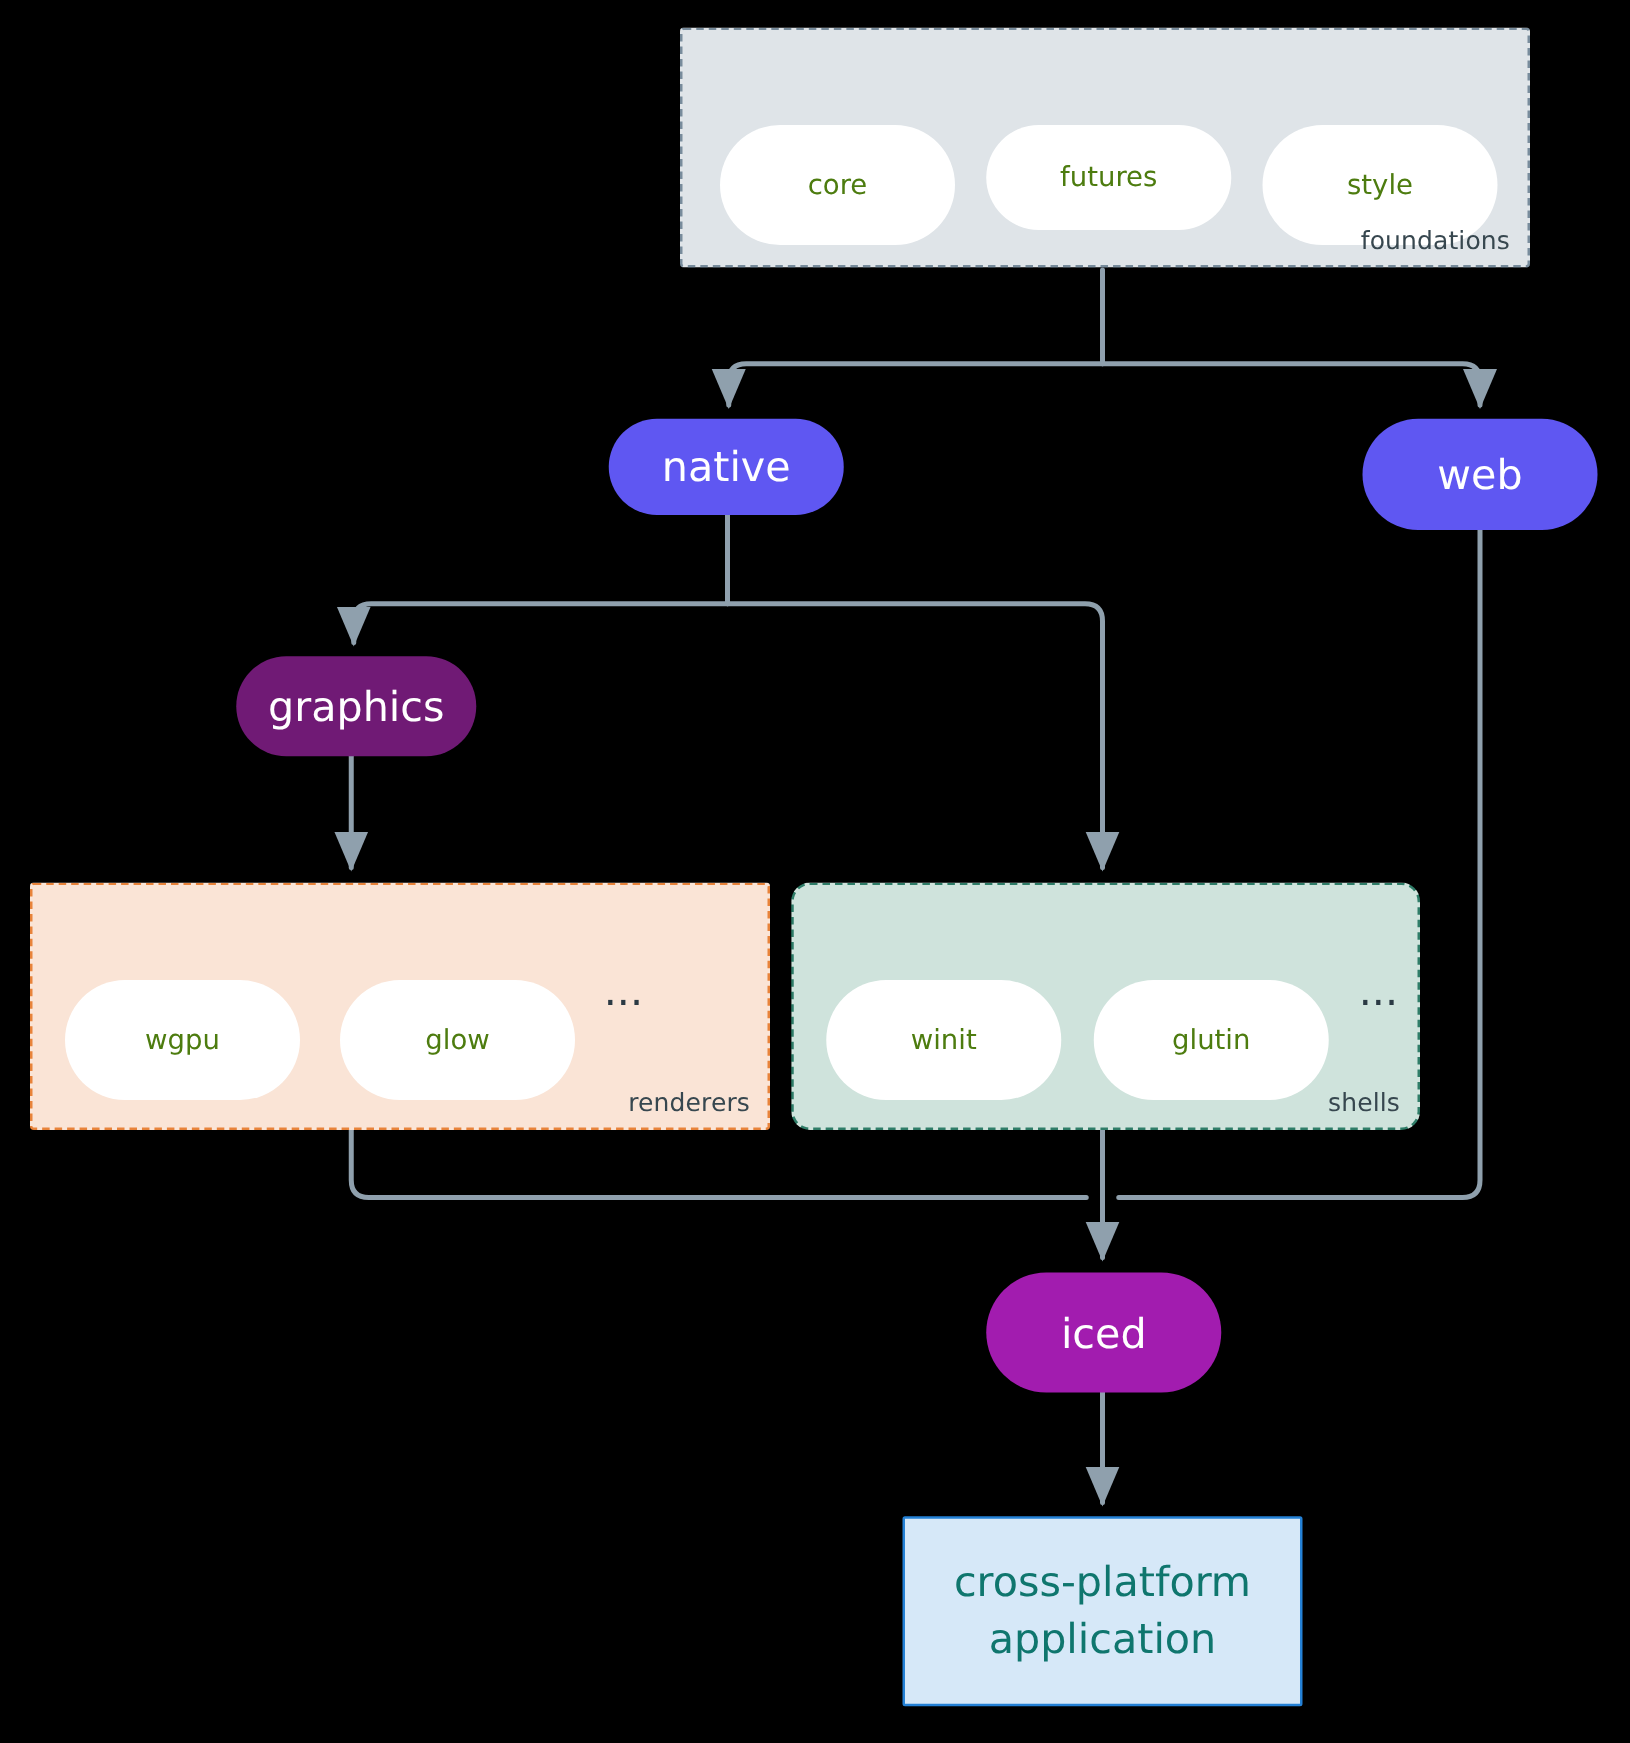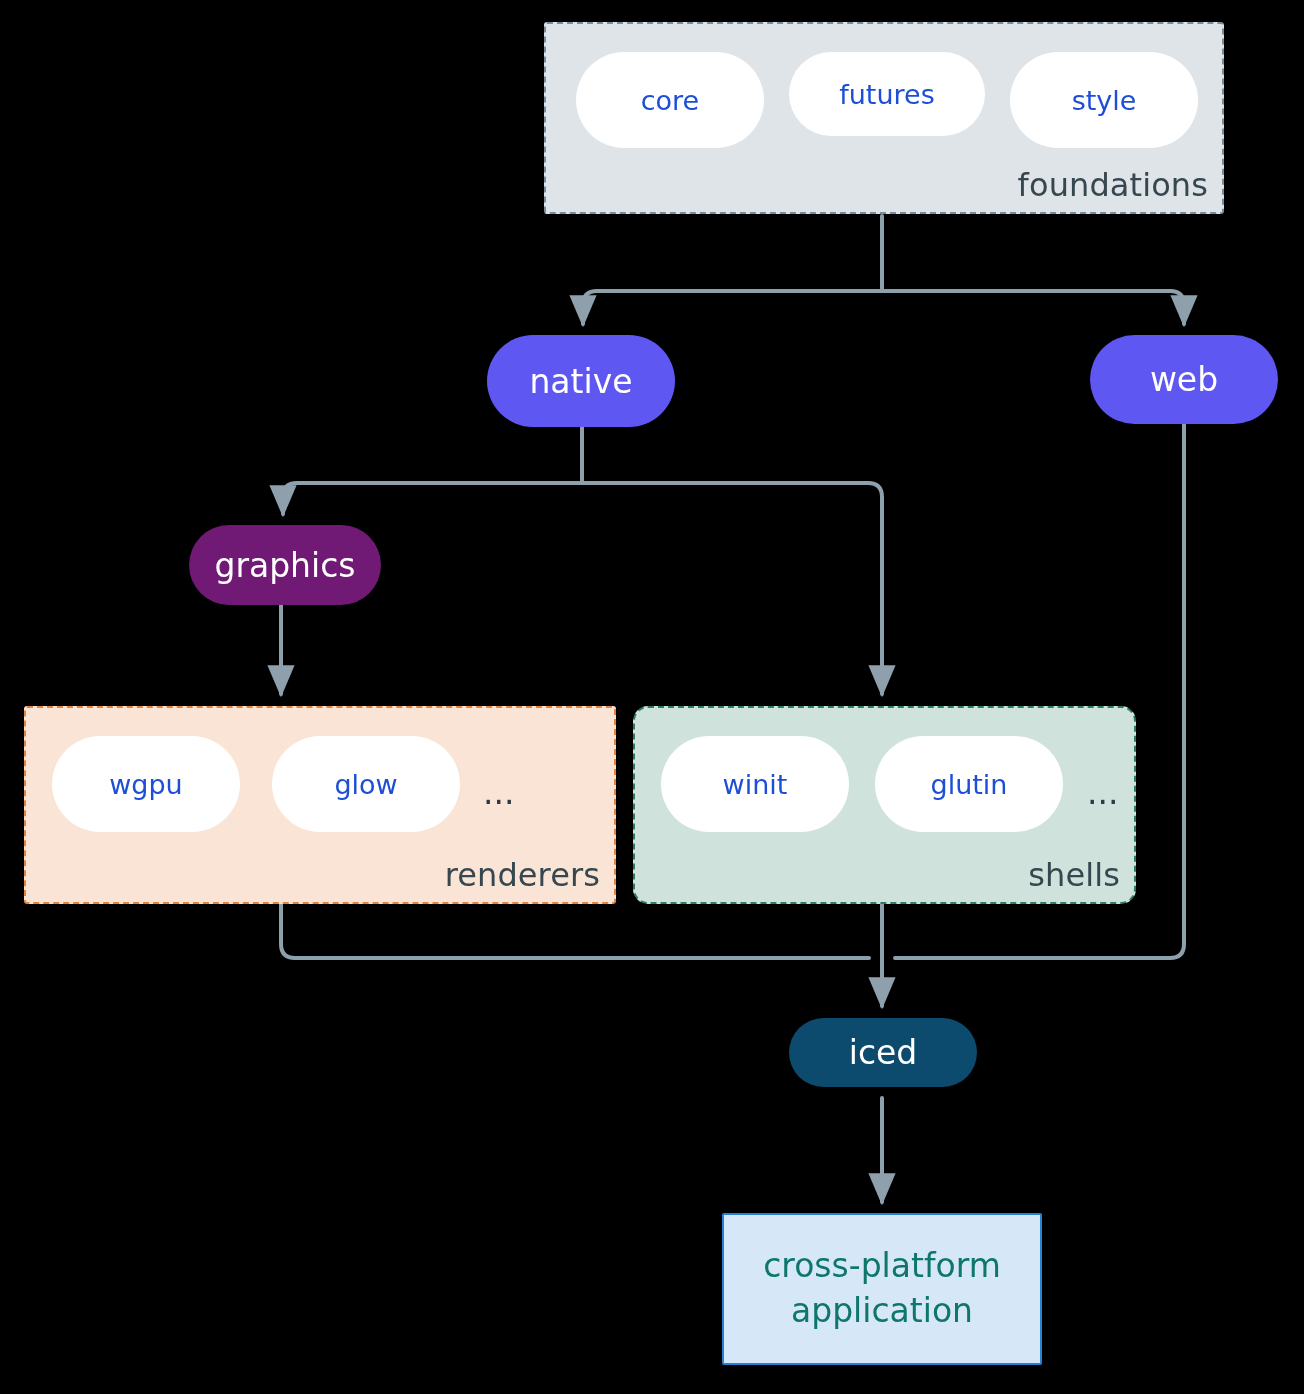--- a/index.html
+++ b/index.html
@@ -29,21 +29,21 @@
 
   
   .group {
     position: absolute;
     box-sizing: border-box;
   }
   .group-label {
     position: absolute;
     right: 14px;
     bottom: 8px;
-    font-size: 32px;
+    font-size: 20px;
     color: #37474f;
     letter-spacing: 0.1px;
     white-space: nowrap;
   }
 
   #group-foundations {
     left: 544px;
     top: 22px;
     width: 680px;
     height: 192px;
@@ -71,23 +71,24 @@
   }
 
   
   .pill {
     position: absolute;
     background: #ffffff;
     border-radius: 999px;
     display: flex;
     align-items: center;
     justify-content: center;
-    color: #1d4ed8;
-    font-size: 27px;
+    color: #4d7c0f;
+    font-size: 22px;
     white-space: nowrap;
+    margin-top: 48px;
   }
   .ellipsis {
     position: absolute;
     color: #2b3a44;
     font-size: 33px;
     line-height: 1;
   }
 
   
   #pill-core    { left: 30px;  top: 28px; width: 188px; height: 96px; }
@@ -109,24 +110,24 @@
     position: absolute;
     display: flex;
     align-items: center;
     justify-content: center;
     border-radius: 999px;
     color: #ffffff;
     font-size: 33px;
     white-space: nowrap;
     box-sizing: border-box;
   }
-  #node-native { left: 487px;  top: 335px; width: 188px; height: 92px; background: #5f57f2; }
+  #node-native { left: 487px;  top: 335px; width: 188px; height: 77px; background: #5f57f2; }
   #node-web    { left: 1090px; top: 335px; width: 188px; height: 89px; background: #5f57f2; }
   #node-graphics { left: 189px; top: 525px; width: 192px; height: 80px; background: #701a75; }
-  #node-iced   { left: 789px;  top: 1018px; width: 188px; height: 69px; background: #0c4a6e; }
+  #node-iced   { left: 789px;  top: 1018px; width: 188px; height: 96px; background: #a21caf; }
 
   
   #node-app {
     position: absolute;
     left: 722px;
     top: 1213px;
     width: 320px;
     height: 152px;
     background: #d6e8f8;
     border: 2px solid #2481d6;

